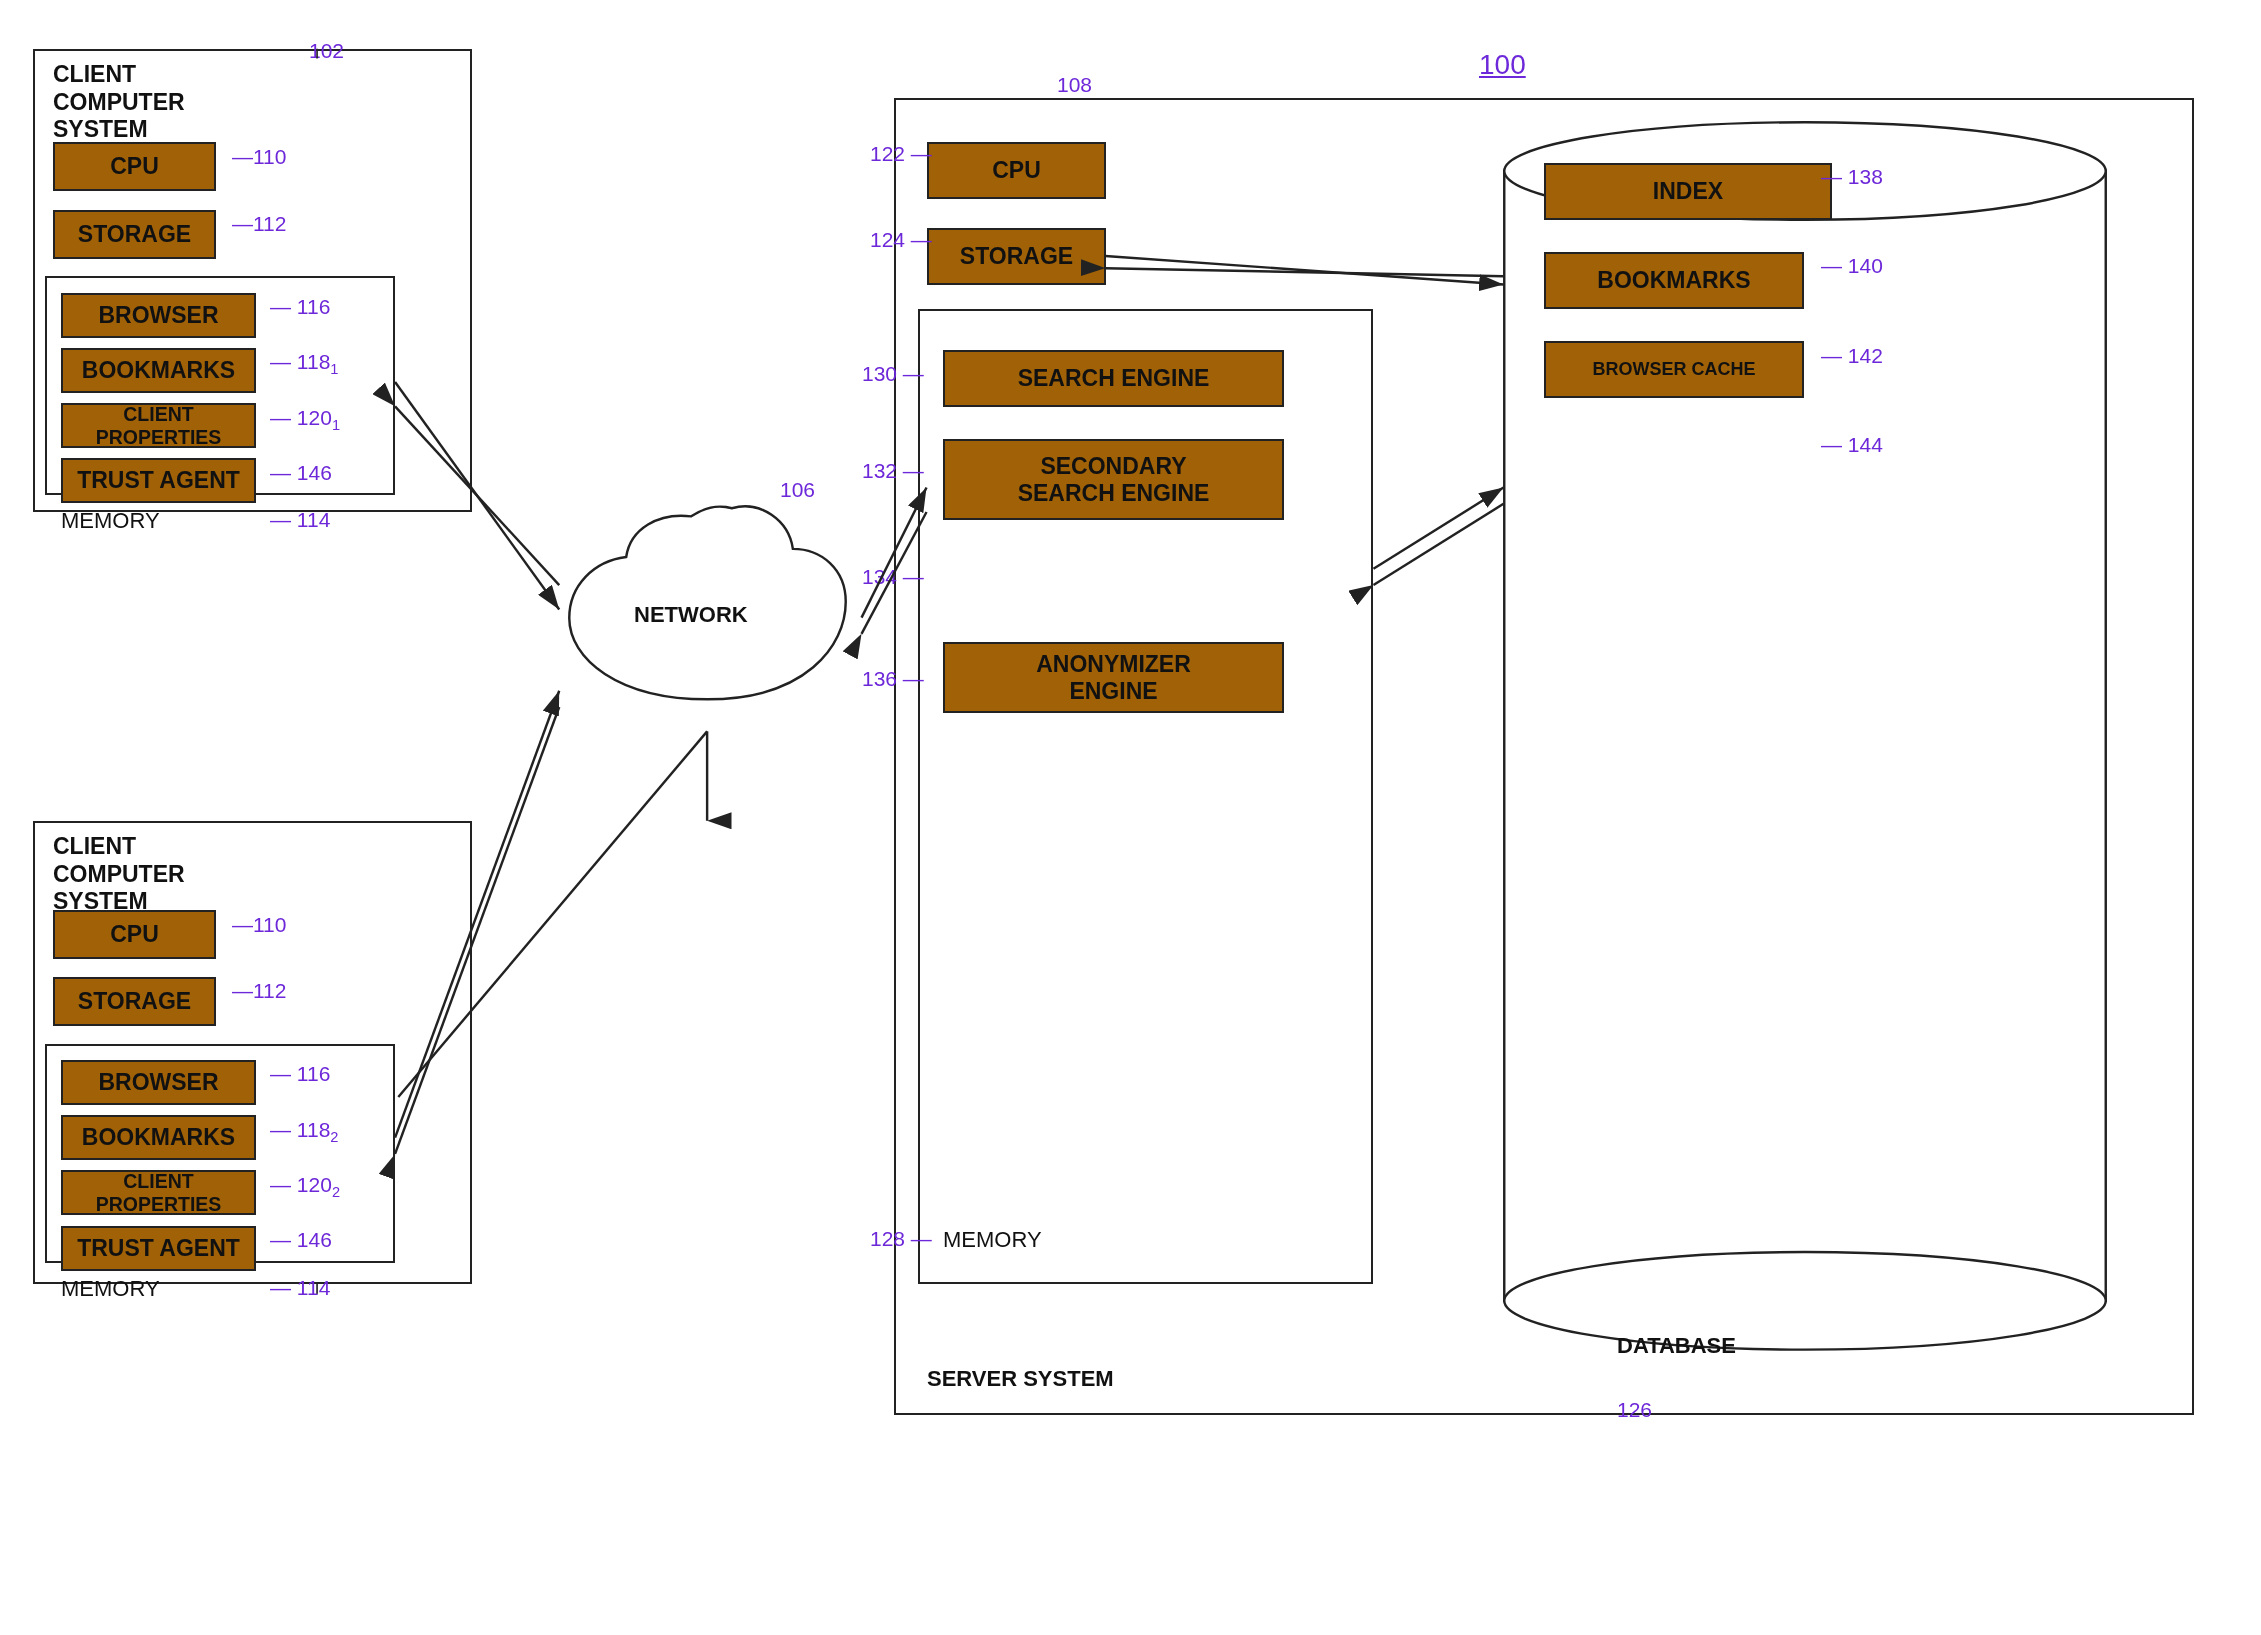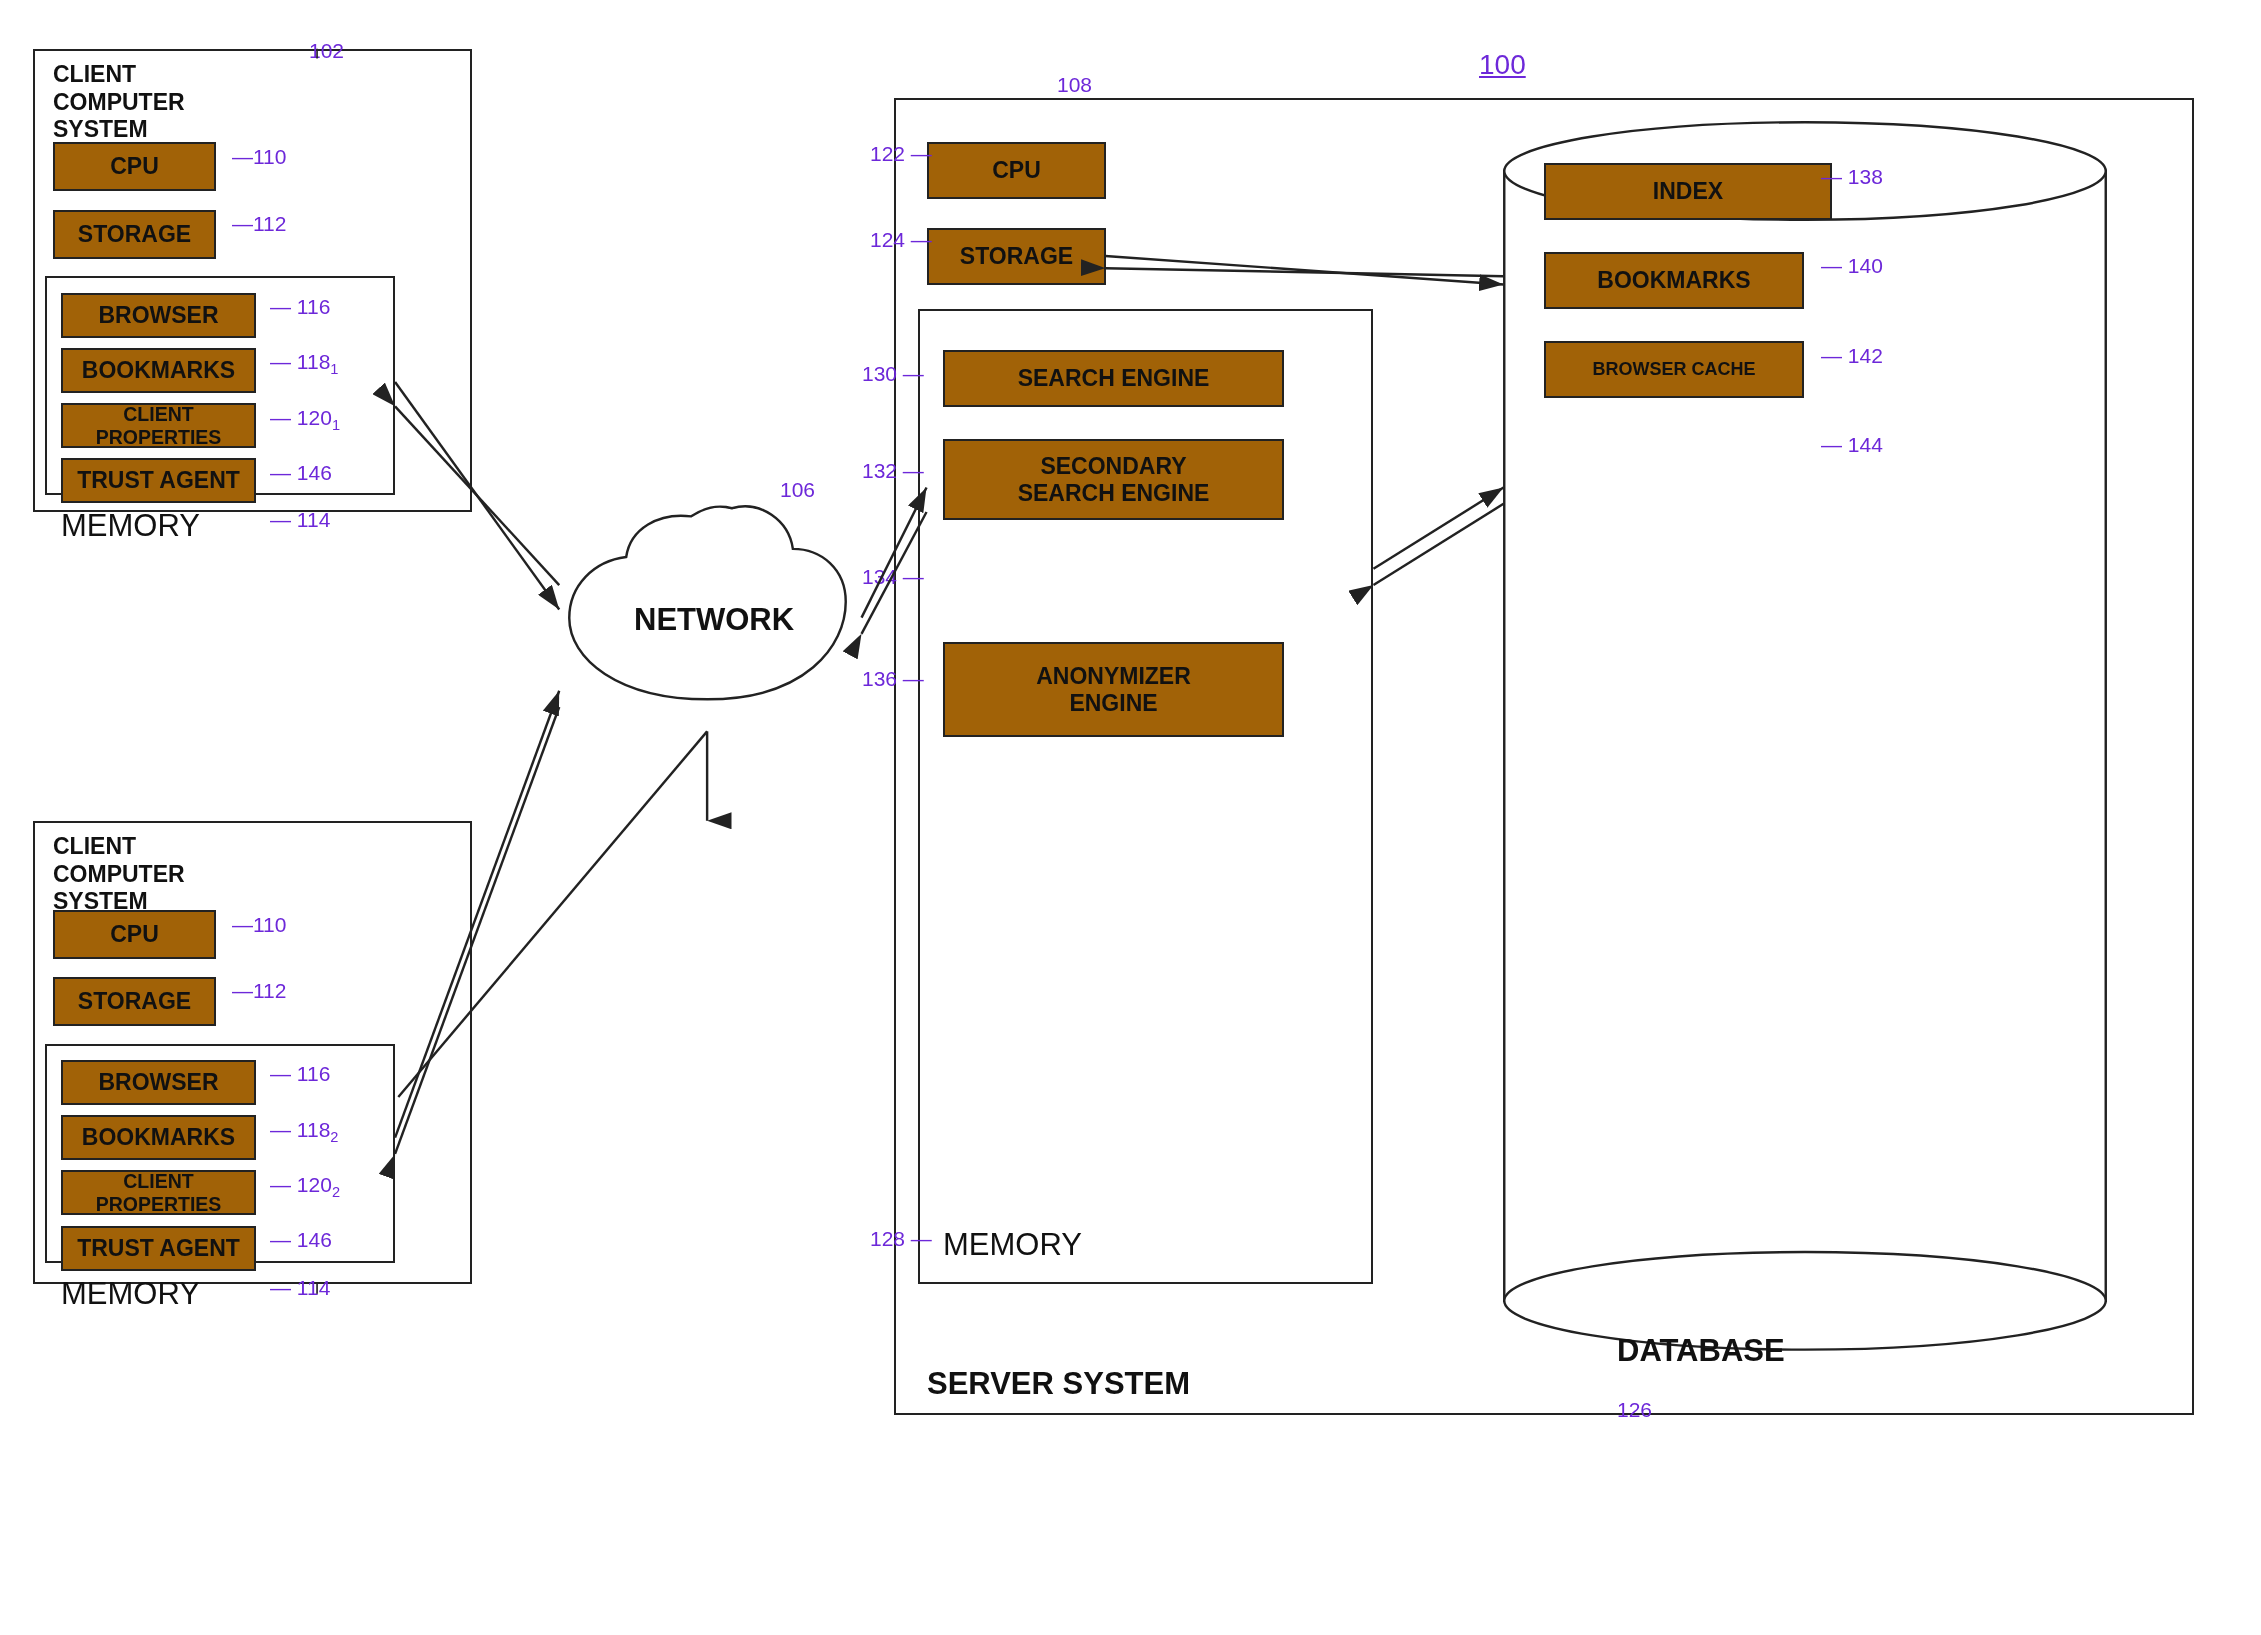--- a/index.html
+++ b/index.html
@@ -20,21 +20,21 @@
 
     
     .box {
       position: absolute;
       border: 2.4px solid #222;
       background: #fff;
     }
 
     .box-label {
       position: absolute;
-      font-size: 31px;
+      font-size: 22px;
       font-weight: bold;
       color: #111;
       white-space: nowrap;
     }
 
     .box-label-wrap {
       position: absolute;
       font-size: 23px;
       font-weight: bold;
       color: #111;
@@ -208,21 +208,21 @@
   </div>
   <span class="ref-num" style="top:362px; left:862px;">130 —</span>
 
   <div class="inner-box" style="left:943px; top:439px; width:341px; height:81px;">
     <span class="inner-box-label">SECONDARY<br>SEARCH ENGINE</span>
   </div>
   <span class="ref-num" style="top:459px; left:862px;">132 —</span>
 
   <span class="ref-num" style="top:565px; left:862px;">134 —</span>
 
-  <div class="inner-box" style="left:943px; top:642px; width:341px; height:95px;">
+  <div class="inner-box" style="left:943px; top:642px; width:341px; height:71px;">
     <span class="inner-box-label">ANONYMIZER<br>ENGINE</span>
   </div>
   <span class="ref-num" style="top:667px; left:862px;">136 —</span>
 
   <span class="box-label" style="left:943px; top:1227px; font-weight:normal;">MEMORY</span>
   <span class="ref-num" style="top:1227px; left:870px;">128 —</span>
 
   <div class="db-container" style="left:1496px; top:106px;">
     <svg width="618" height="1268" viewBox="0 0 760 1560">
 

